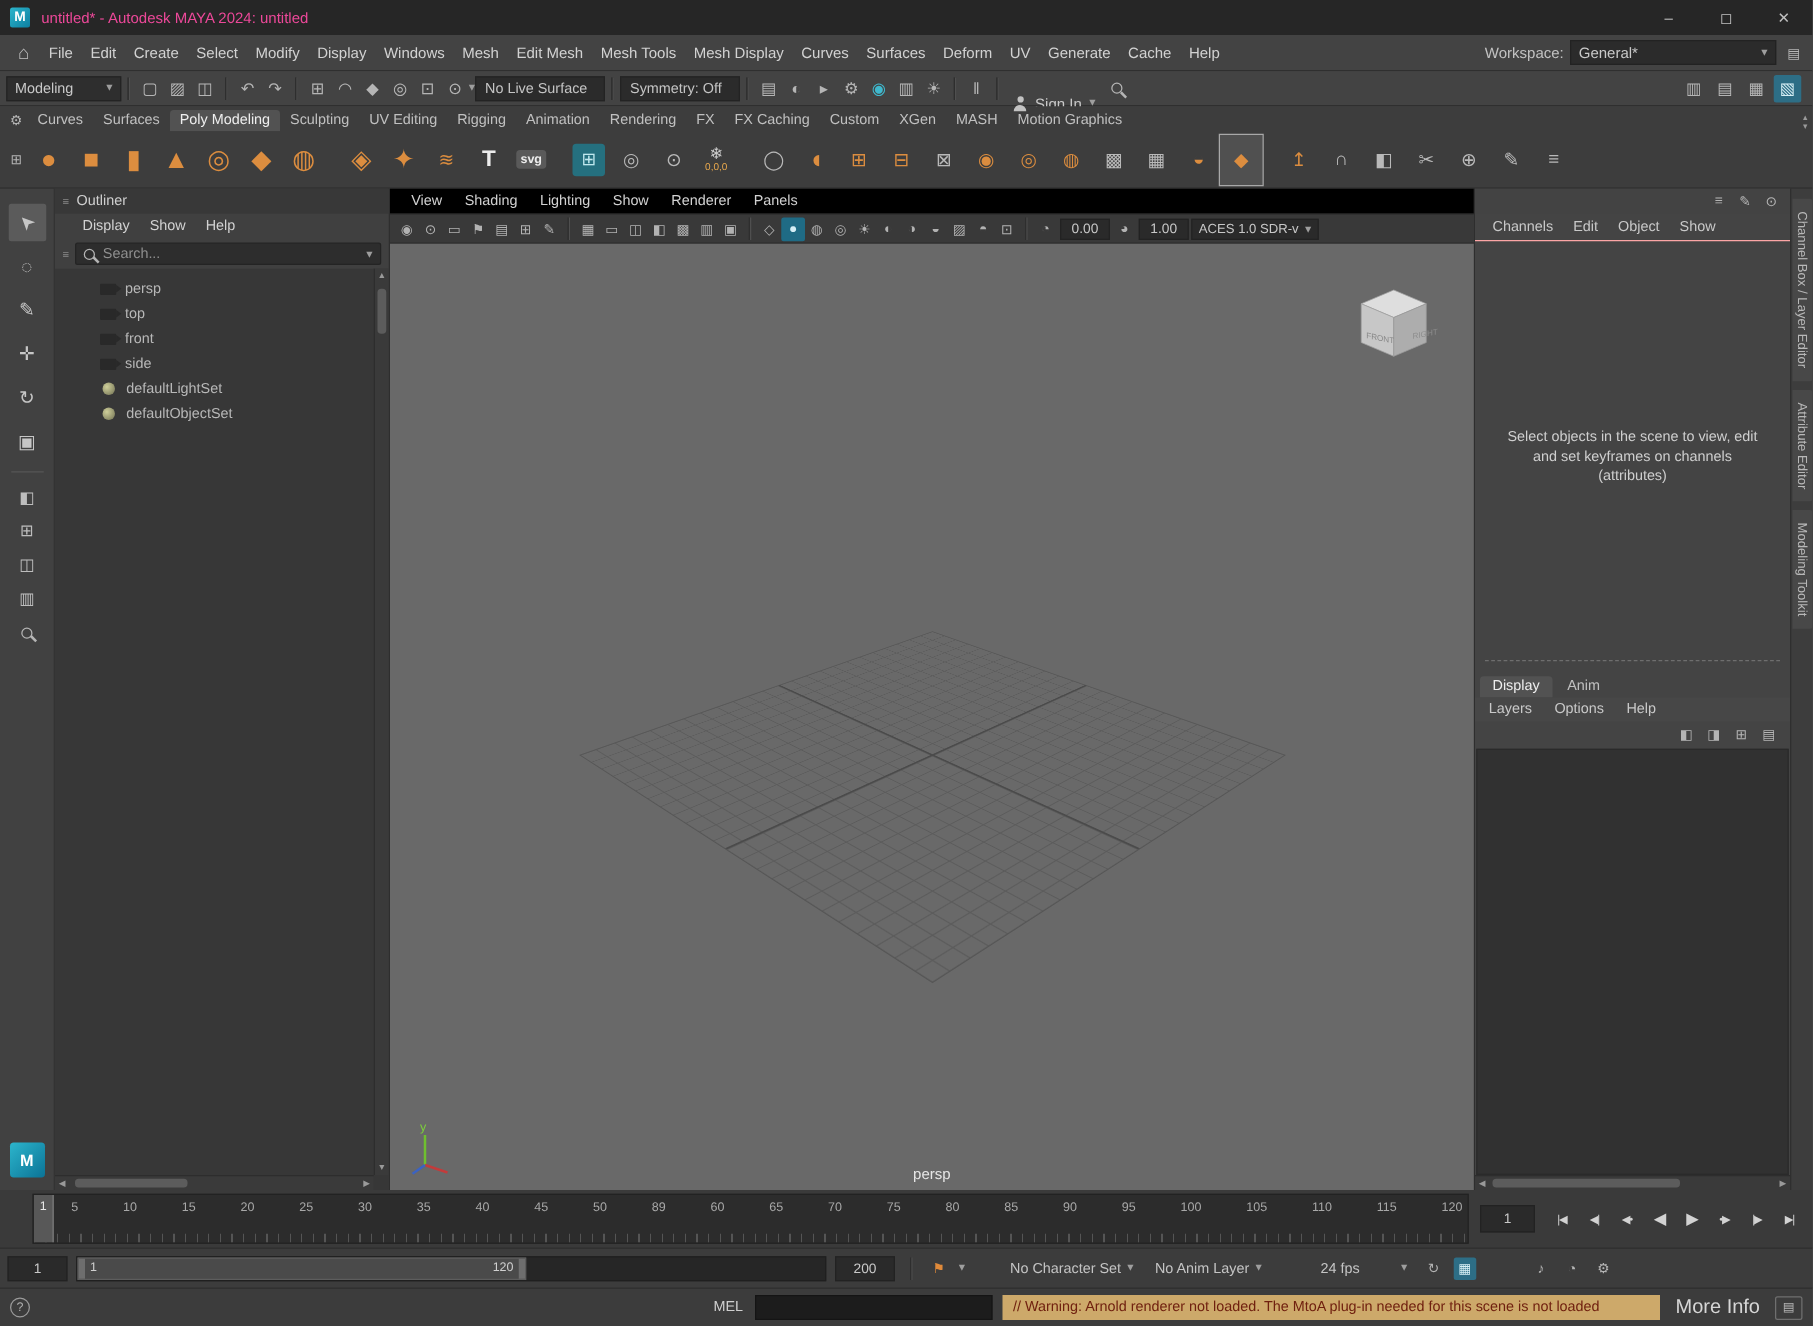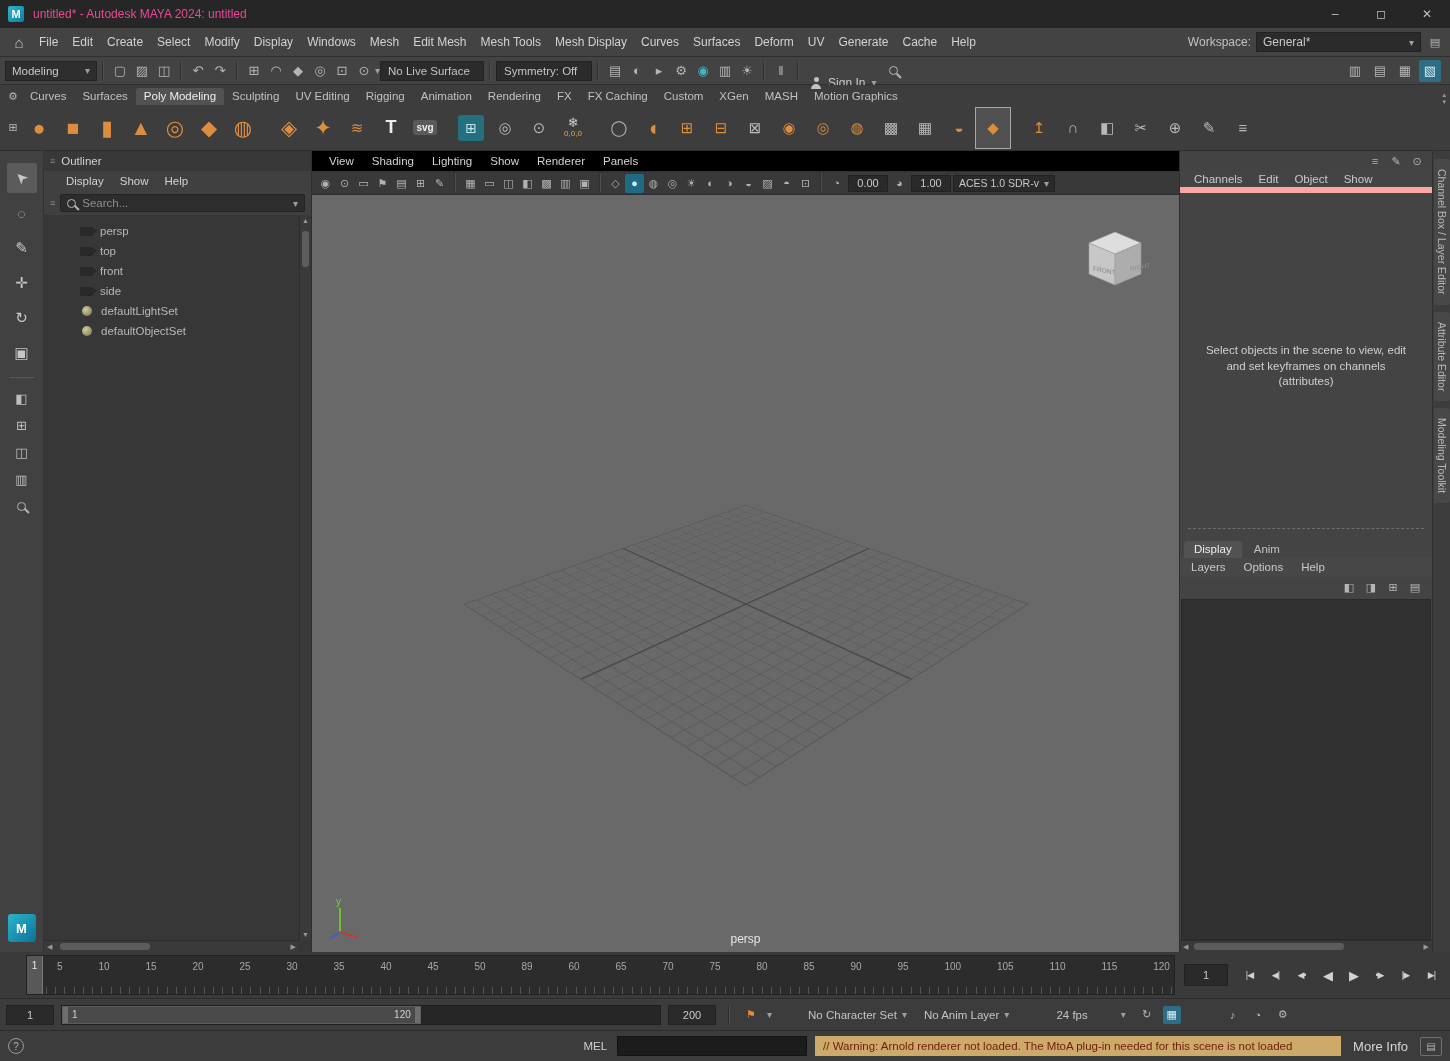--- a/index.html
+++ b/index.html
@@ -115,21 +115,21 @@
       repeating-linear-gradient(to bottom, #5b5b5b 0 1px, transparent 1px 16.7px);
     border:1px solid #565656;
   }
   .persp-label { position:absolute; bottom:6px; left:50%; transform:translateX(-50%); color:#e6e6e6; font-size:12px; }
   .axis-ind { position:absolute; left:16px; bottom:10px; }
   .viewcube { position:absolute; right:24px; top:24px; }
 
   
   .channelpanel { width:252px; background:#444444; display:flex; flex-direction:column; flex:none; position:relative; }
   .cp-iconrow { height:20px; display:flex; align-items:center; justify-content:flex-end; gap:3px; padding:0 6px; background:#434343; }
-  .cp-menus { height:22px; display:flex; align-items:center; padding-left:6px; border-bottom:6px solid #fca5a5; }
+  .cp-menus { height:22px; display:flex; align-items:center; padding-left:6px; border-bottom:1px solid #fca5a5; }
   .cp-menus span { padding:0 8px; font-size:11.5px; }
   .cp-message { margin-top:150px; text-align:center; padding:0 22px; color:#cfcfcf; font-size:11.5px; line-height:1.35; }
   .cp-separator { border-top:1px dashed #6e6e6e; margin:138px 8px 0 8px; }
   .cp-tabs { display:flex; gap:2px; padding-left:4px; margin-top:12px; align-items:flex-end; }
   .cp-tab { padding:2px 10px 3px; font-size:11.5px; color:#c0c0c0; }
   .cp-tab.active { background:#525252; color:#eeeeee; border-radius:3px 3px 0 0; }
   .cp-layermenus { display:flex; padding-left:2px; height:19px; align-items:center; background:#474747; }
   .cp-layermenus span { padding:0 9px; font-size:11.5px; }
   .cp-layericons { display:flex; justify-content:flex-end; gap:4px; padding:2px 8px; }
   .cp-layerlist { flex:1; background:#313131; border:1px solid #2a2a2a; margin:0 1px; }
@@ -161,21 +161,21 @@
   .rs-dd { display:flex; align-items:center; gap:5px; padding:0 5px; font-size:11.5px; color:#c4c4c4; flex:none; }
   .orange { color:#e08a3a !important; }
 
   
   .command-row { height:31px; background:#3c3c3c; border-top:1px solid #2c2c2c; display:flex; align-items:center; padding:0 8px; gap:8px; flex:none; }
   .help-circ { width:16px; height:16px; border:1px solid #9a9a9a; border-radius:50%; display:flex; align-items:center; justify-content:center; font-size:10px; color:#b0b0b0; flex:none; }
   .cmd-spacer { flex:1; }
   .mel-label { font-size:11.5px; color:#cfcfcf; padding:0 2px; flex:none; }
   .cmd-input { width:190px; height:20px; background:#1c1c1c; border:1px solid #141414; flex:none; }
   .warning-bar { width:526px; height:20px; background:#cda96a; color:#70200f; font-size:11.5px; display:flex; align-items:center; padding:0 8px; white-space:nowrap; overflow:hidden; flex:none; }
-  .more-info { font-size:13px; color:#d6d6d6; padding:0 4px; flex:none; }
+  .more-info { font-size:16px; color:#d6d6d6; padding:0 4px; flex:none; }
   .script-icon { width:22px; height:19px; border:1px solid #6f6f6f; border-radius:2px; display:flex; align-items:center; justify-content:center; font-size:10px; color:#b5b5b5; flex:none; }
 </style>
 </head>
 <body>
 
 <div class="titlebar">
   <span class="maya-logo">M</span>
   <span class="title-text">untitled* - Autodesk MAYA 2024: untitled</span>
   <div class="win-controls">
     <span class="win-btn">–</span>

